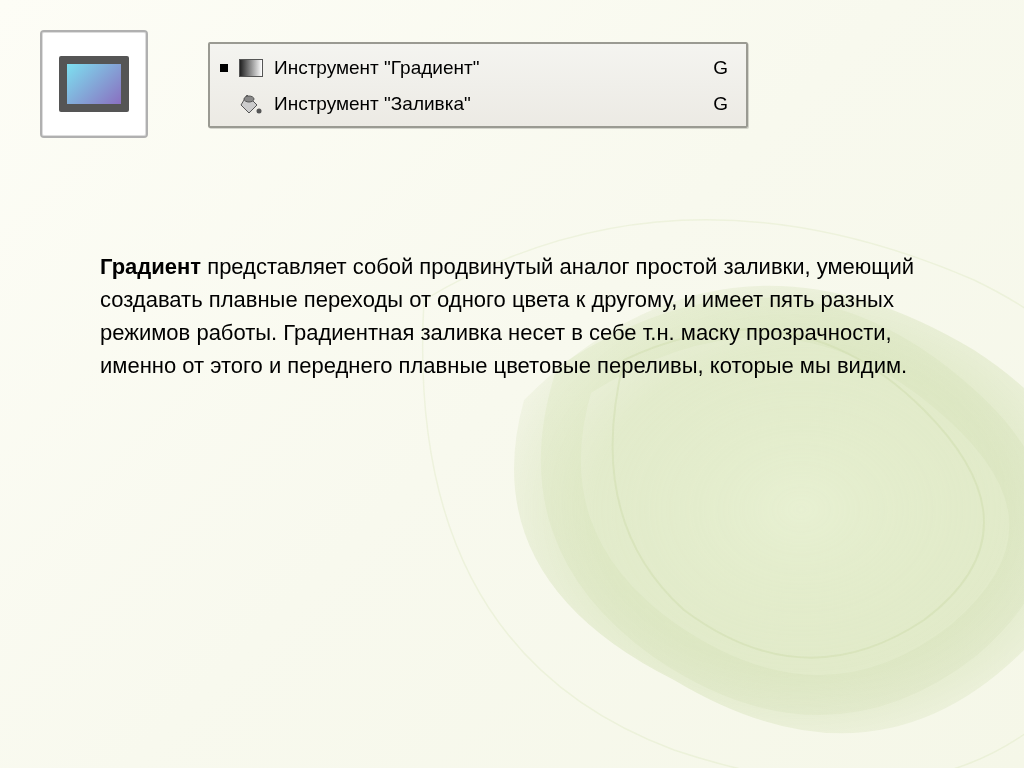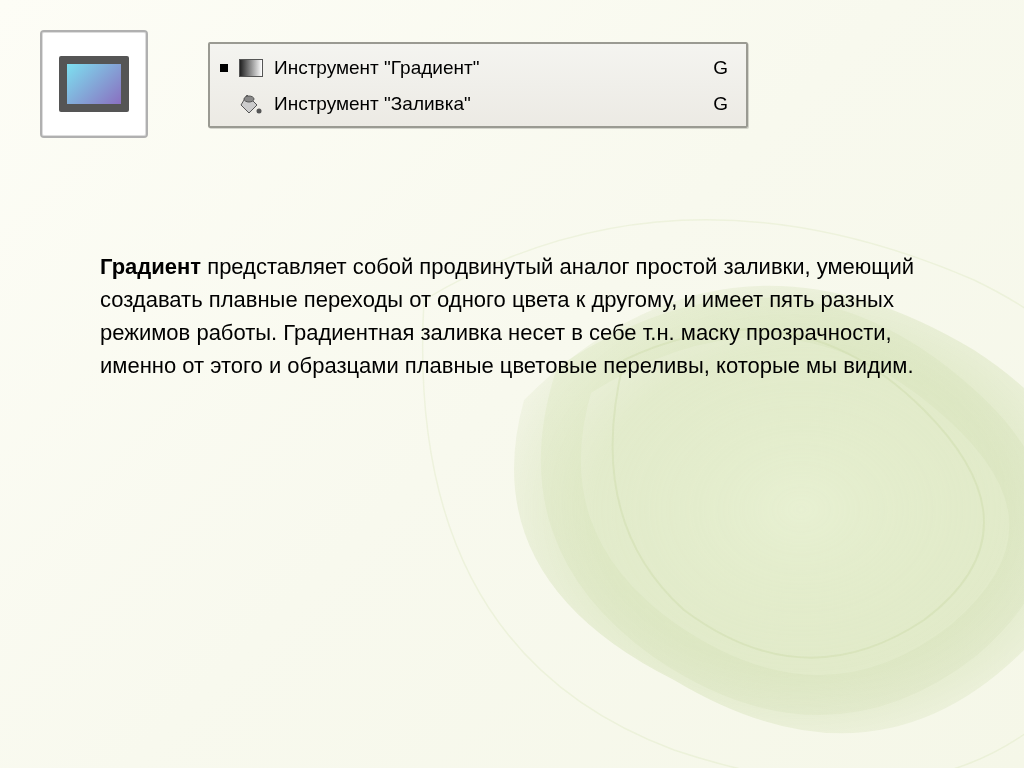--- a/index.html
+++ b/index.html
@@ -153,15 +153,15 @@
         <circle cx="20" cy="18" r="2.5" fill="#555"></circle>
       </svg>
     </div>
     <div class="row-label">Инструмент "Заливка"</div>
     <div class="row-shortcut">G</div>
   </div>
 </div>
 
 <div class="content">
   <div class="para">
-    <span class="bold">Градиент</span><span> представляет собой продвинутый аналог простой заливки, умеющий создавать плавные переходы от одного цвета к другому, и имеет пять разных режимов работы. Градиентная заливка несет в себе т.н. маску прозрачности, именно от этого и образцами плавные цветовые переливы, которые мы видим.</span>
+    <span class="bold">Градиент</span><span> представляет собой продвинутый аналог простой заливки, умеющий создавать плавные переходы от одного цвета к другому, и имеет пять разных режимов работы. Градиентная заливка несет в себе т.н. маску прозрачности, именно от этого и переднего плавные цветовые переливы, которые мы видим.</span>
   </div>
 </div>
 
 </body></html>

